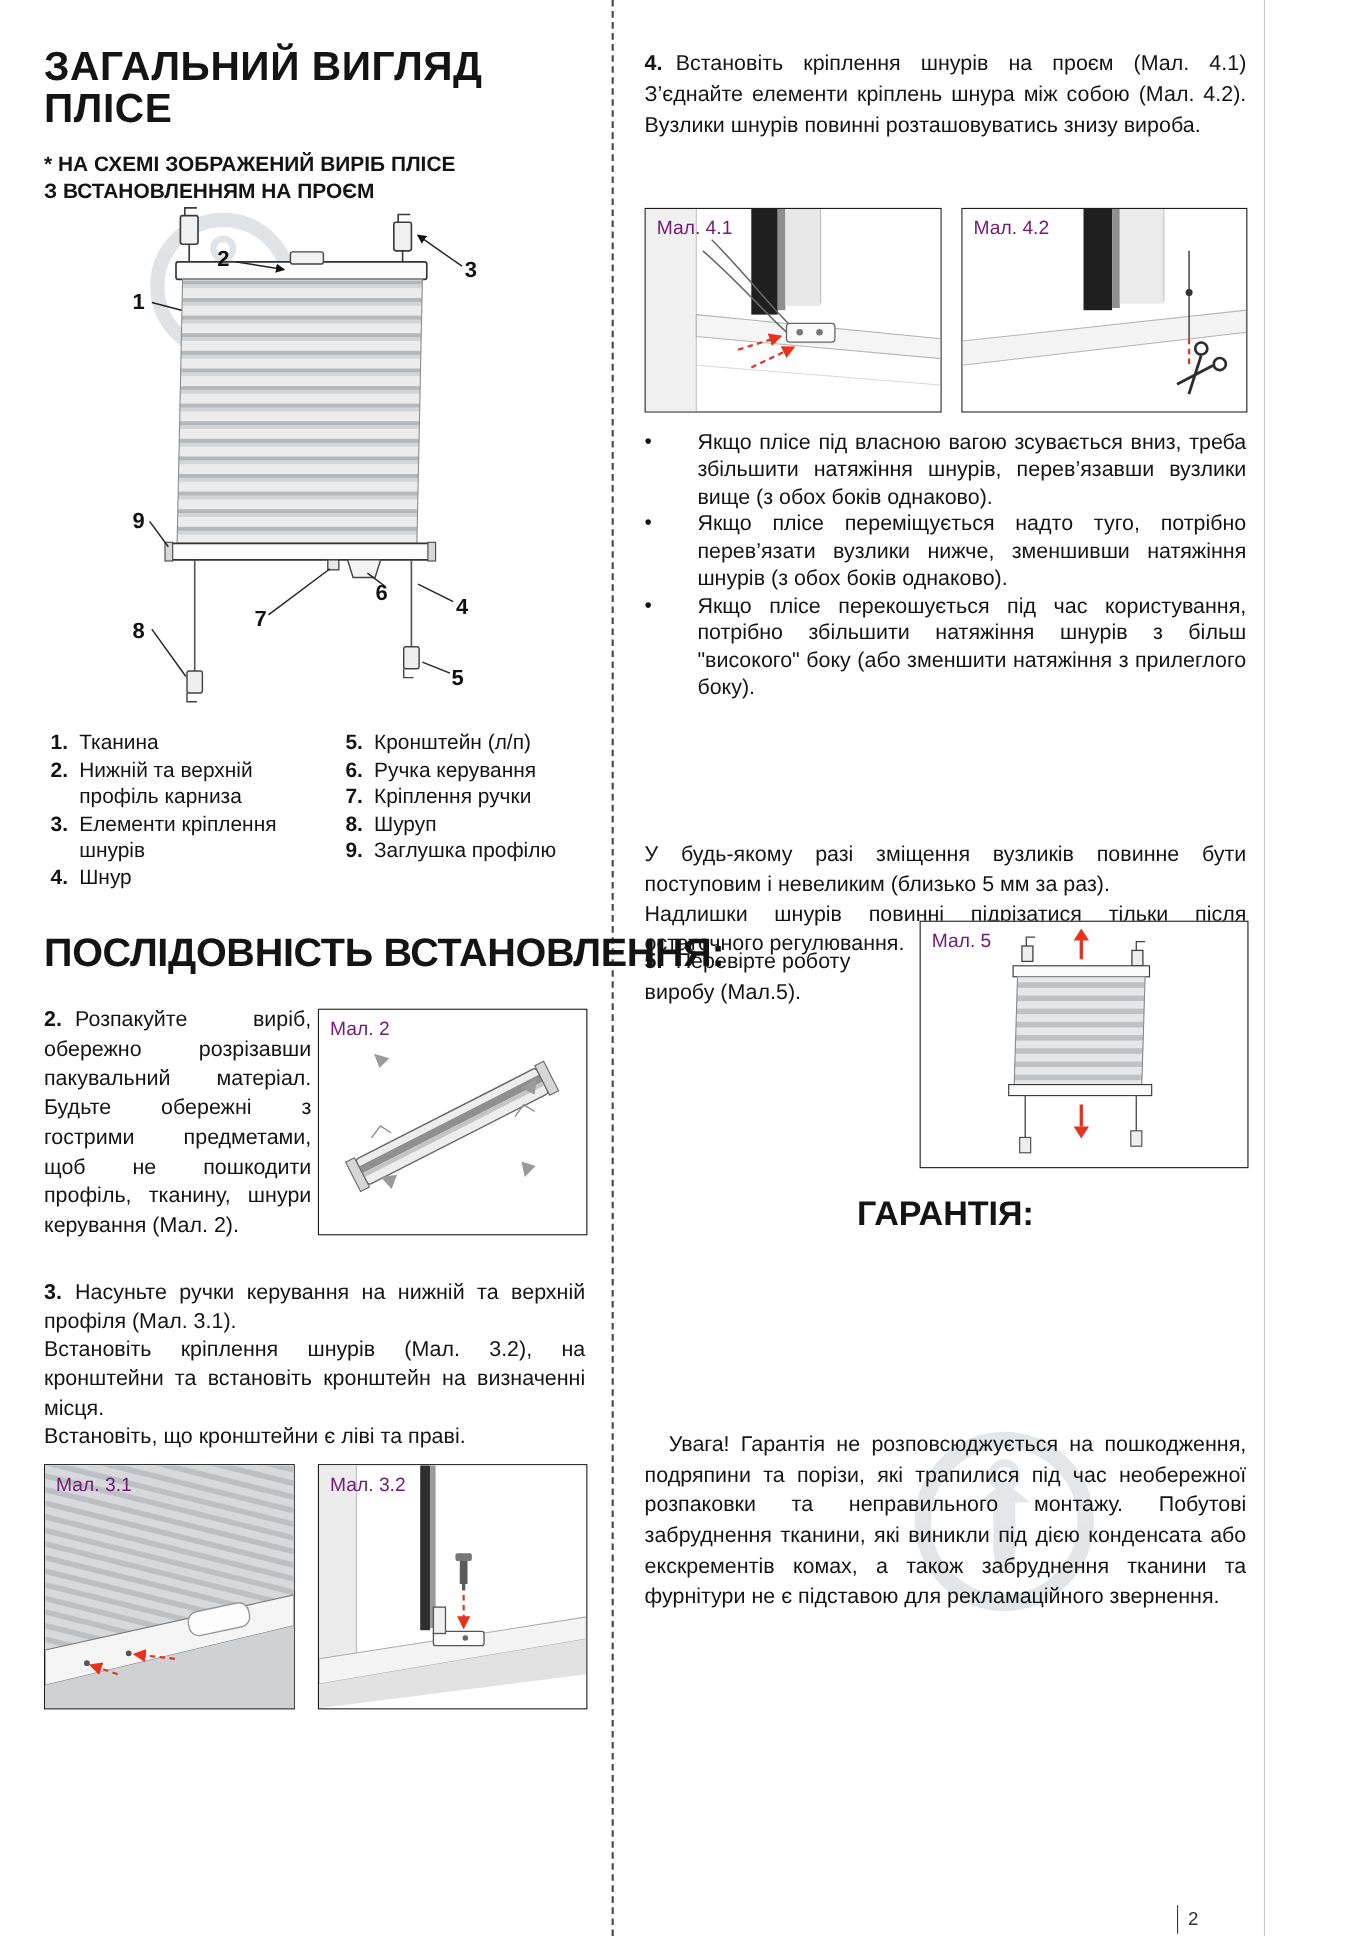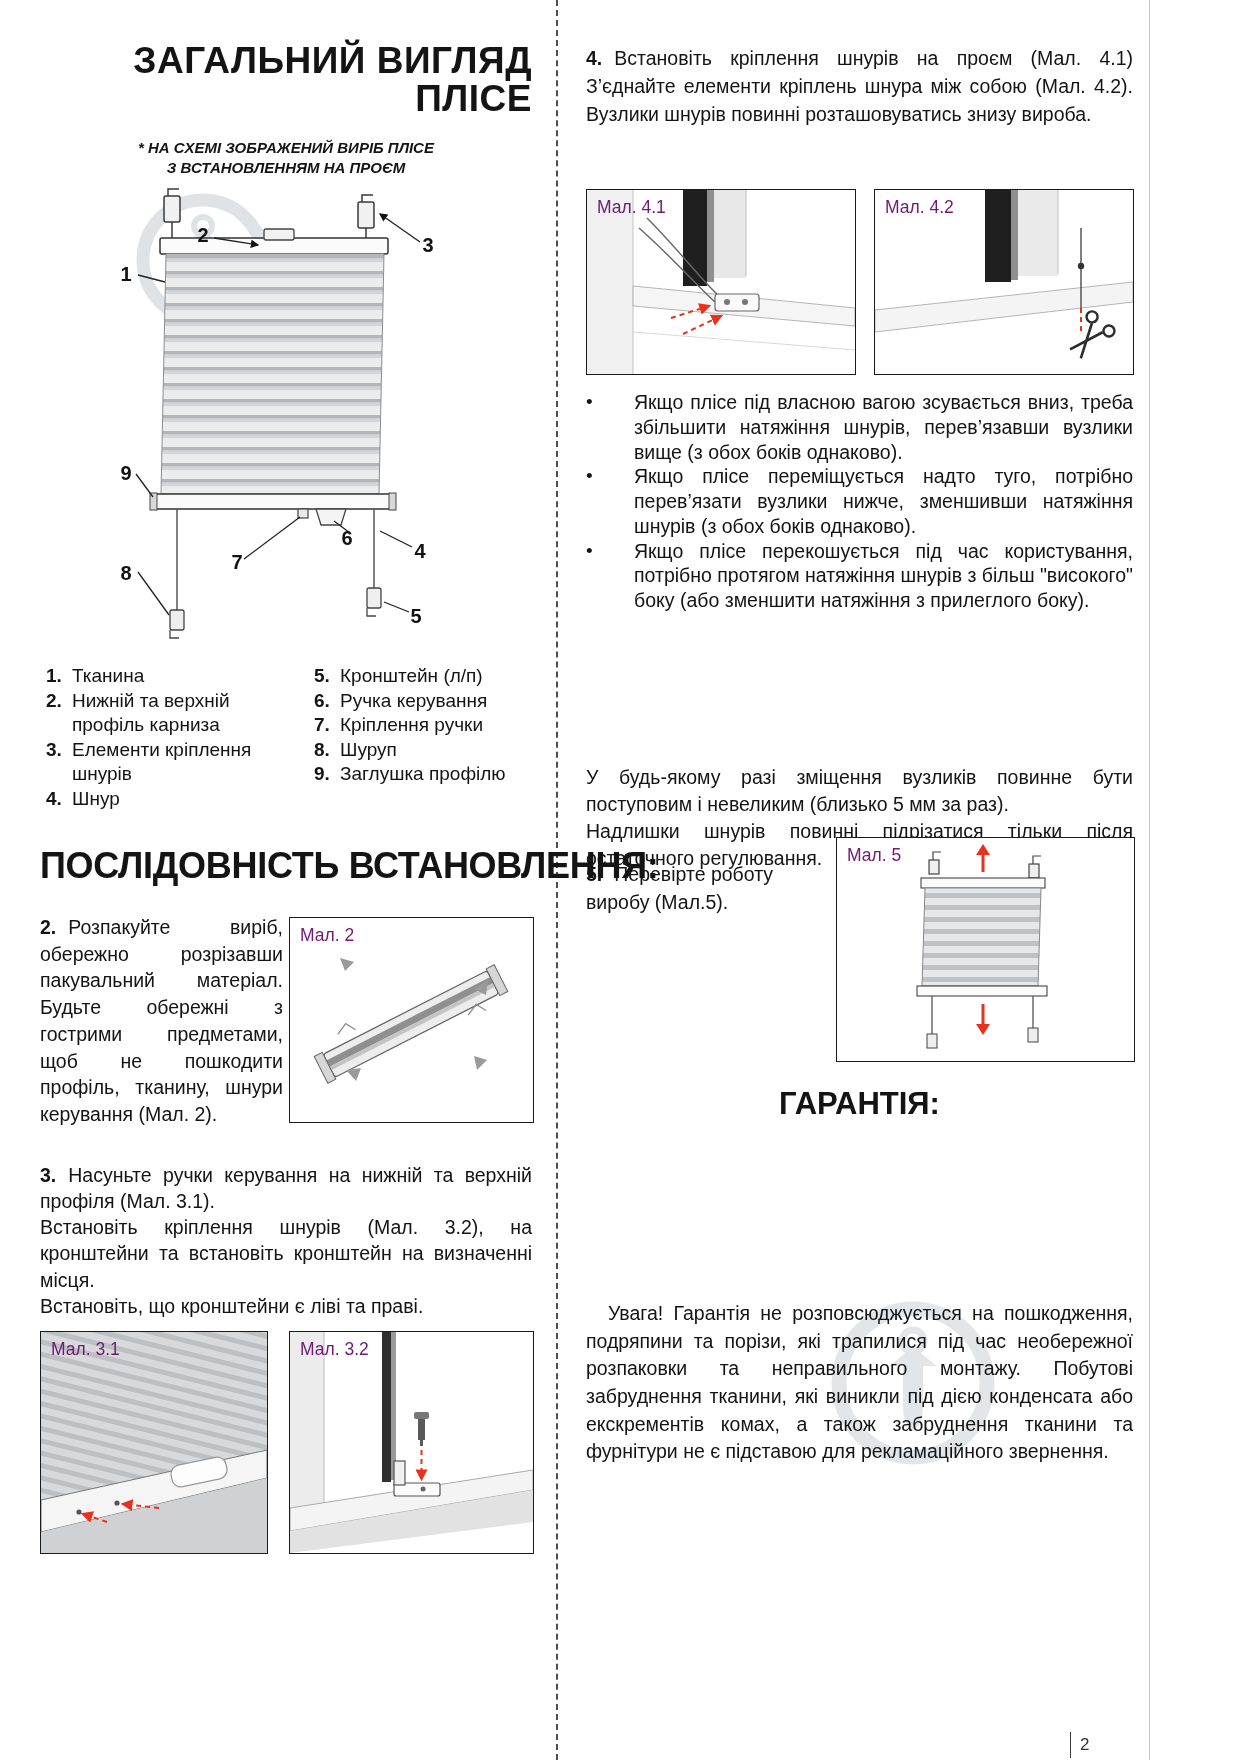--- a/index.html
+++ b/index.html
@@ -2,24 +2,24 @@
 <html><head>
 <meta charset="utf-8">
 <style>
   html,body{margin:0;padding:0;background:#ffffff;}
   .page{position:relative;width:1245px;height:1760px;background:#fff;overflow:hidden;
         font-family:"Liberation Sans",sans-serif;color:#141414;}
   .abs{position:absolute;}
   .divider{position:absolute;left:556px;top:0;height:1760px;width:0;border-left:2px dashed #4d4d4d;}
   .edge{position:absolute;left:1149px;top:0;height:1760px;width:0;border-left:1px solid #c9c9c9;}
 
-  .title{position:absolute;left:40px;top:42px;width:492px;text-align:right;
+  .title{position:absolute;left:40px;top:42px;width:492px;text-align:left;
          font-weight:bold;font-size:37px;line-height:1.04;letter-spacing:.5px;}
-  .subtitle{position:absolute;left:40px;top:138px;width:492px;text-align:center;
-            font-weight:bold;font-size:15px;line-height:1.3;font-style:italic;}
+  .subtitle{position:absolute;left:40px;top:138px;width:492px;
+            font-weight:bold;font-size:19px;line-height:1.3;}
 
   .legend{position:absolute;left:46px;top:664px;width:488px;display:flex;gap:30px;
           font-size:19px;line-height:1.29;}
   .legend .col1{width:238px;}
   .legend .col2{width:220px;}
   .lg-item{display:grid;grid-template-columns:26px 1fr;}
   .lg-num{font-weight:bold;}
 
   .seq-heading{position:absolute;left:40px;top:845px;width:492px;text-align:center;
                font-weight:bold;font-size:36px;letter-spacing:-.3px;white-space:nowrap;}
@@ -352,21 +352,21 @@
     <li>
       <span class="dot">•</span>
       <span class="btxt">Якщо плісе під власною вагою зсувається вниз, треба збільшити натяжіння шнурів, перев’язавши вузлики вище (з обох боків однаково).</span>
     </li>
     <li>
       <span class="dot">•</span>
       <span class="btxt">Якщо плісе переміщується надто туго, потрібно перев’язати вузлики нижче, зменшивши натяжіння шнурів (з обох боків однаково).</span>
     </li>
     <li>
       <span class="dot">•</span>
-      <span class="btxt">Якщо плісе перекошується під час користування, потрібно протягом натяжіння шнурів з більш "високого" боку (або зменшити натяжіння з прилеглого боку).</span>
+      <span class="btxt">Якщо плісе перекошується під час користування, потрібно збільшити натяжіння шнурів з більш "високого" боку (або зменшити натяжіння з прилеглого боку).</span>
     </li>
   </ul>
 
   <div class="note body-text">
     <p class="j">У будь-якому разі зміщення вузликів повинне бути поступовим і невеликим (близько 5 мм за раз).</p>
     <p class="j">Надлишки шнурів повинні підрізатися тільки після остаточного регулювання.</p>
   </div>
 
   <div class="step5 body-text">
     <p>

